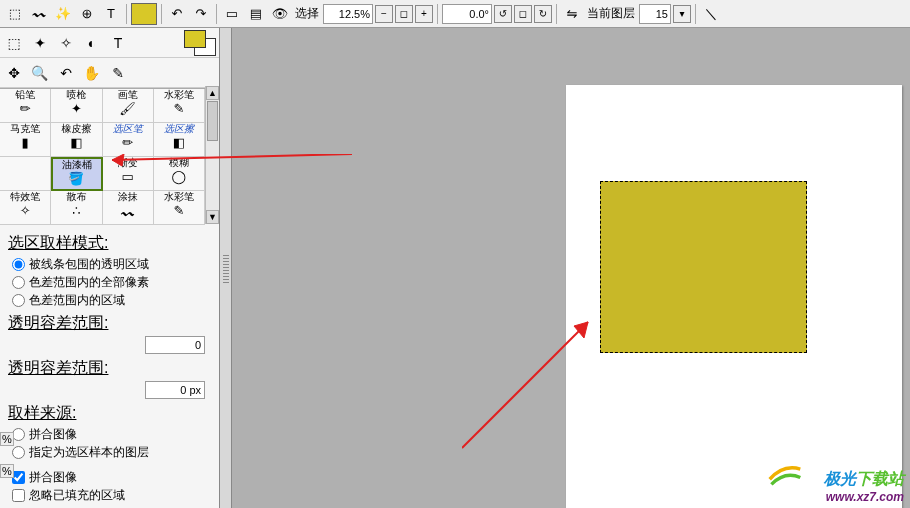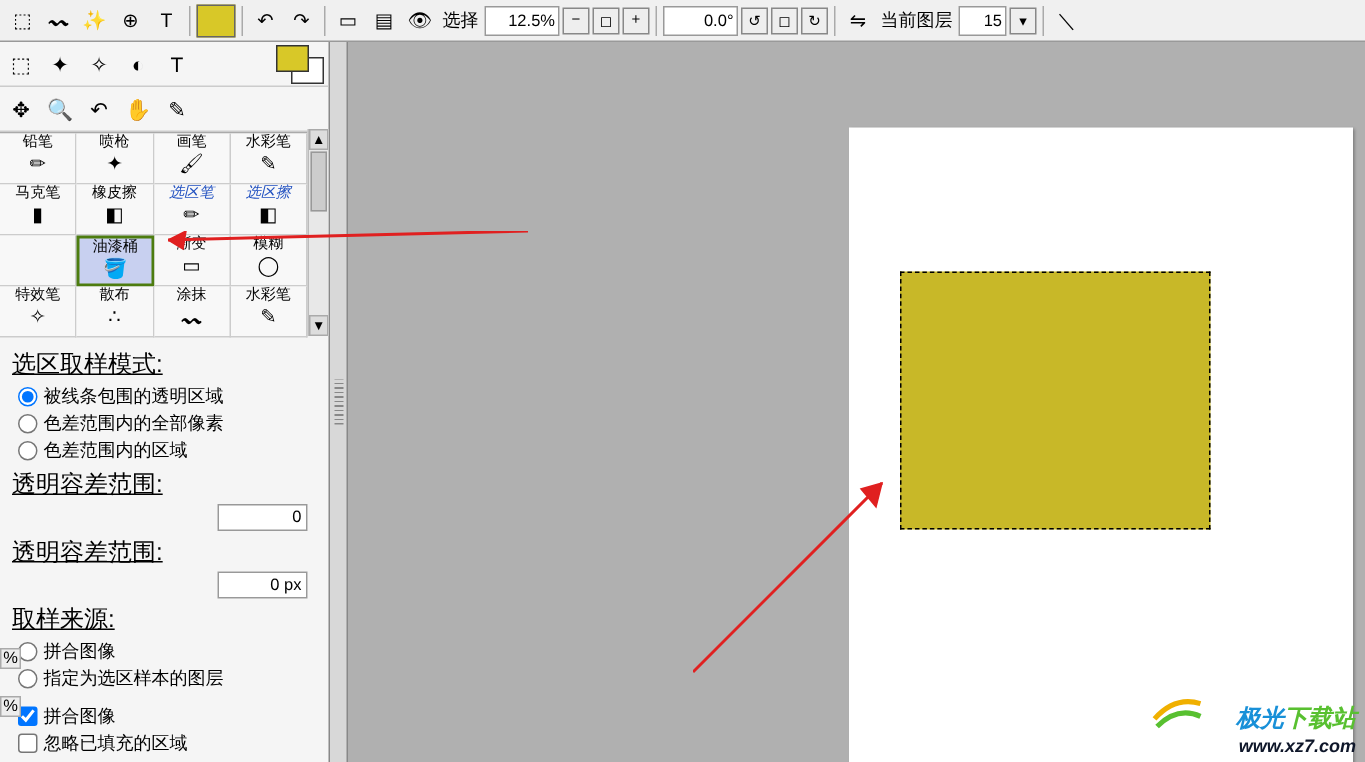--- a/index.html
+++ b/index.html
@@ -50,21 +50,21 @@
 .paper { position: absolute; left: 334px; top: 57px; width: 336px; height: 451px; background: #fff; box-shadow: 1px 1px 2px rgba(0,0,0,.3); }
 .sel-rect { position: absolute; left: 368px; top: 153px; width: 207px; height: 172px; background: #c8b828; border: 1px dashed #000; }
 
 
 .arrow { position: absolute; stroke: #e02020; fill: #e02020; }
 
 
 .watermark { position: absolute; right: 6px; bottom: 4px; text-align: right; font-style: italic; }
 .watermark .t1 { color: #1890d8; font-size: 16px; font-weight: bold; }
 .watermark .t1 .g { color: #58c030; }
-.watermark .t2 { color: #0f172a; font-size: 12px; font-weight: bold; }
+.watermark .t2 { color: #701a75; font-size: 12px; font-weight: bold; }
 .swoosh { position: absolute; right: 108px; bottom: 18px; width: 34px; height: 30px; }
 </style>
 </head>
 <body>
 
 <div class="top-toolbar">
   <div class="tb-icon">⬚</div>
   <div class="tb-icon">〰</div>
   <div class="tb-icon">✨</div>
   <div class="tb-icon">⊕</div>

